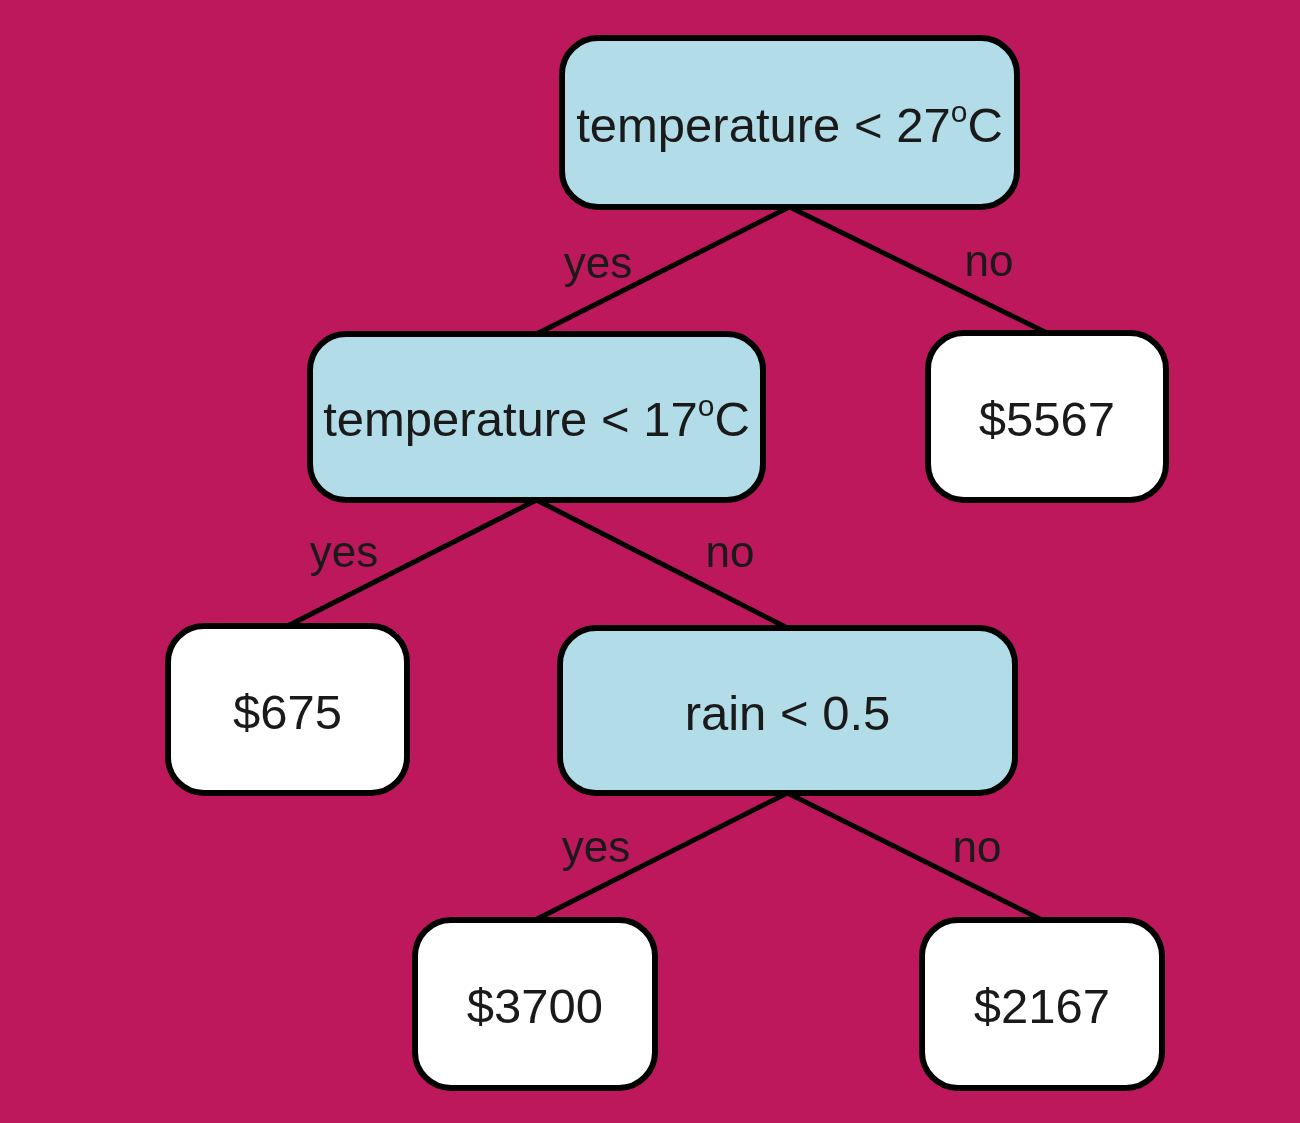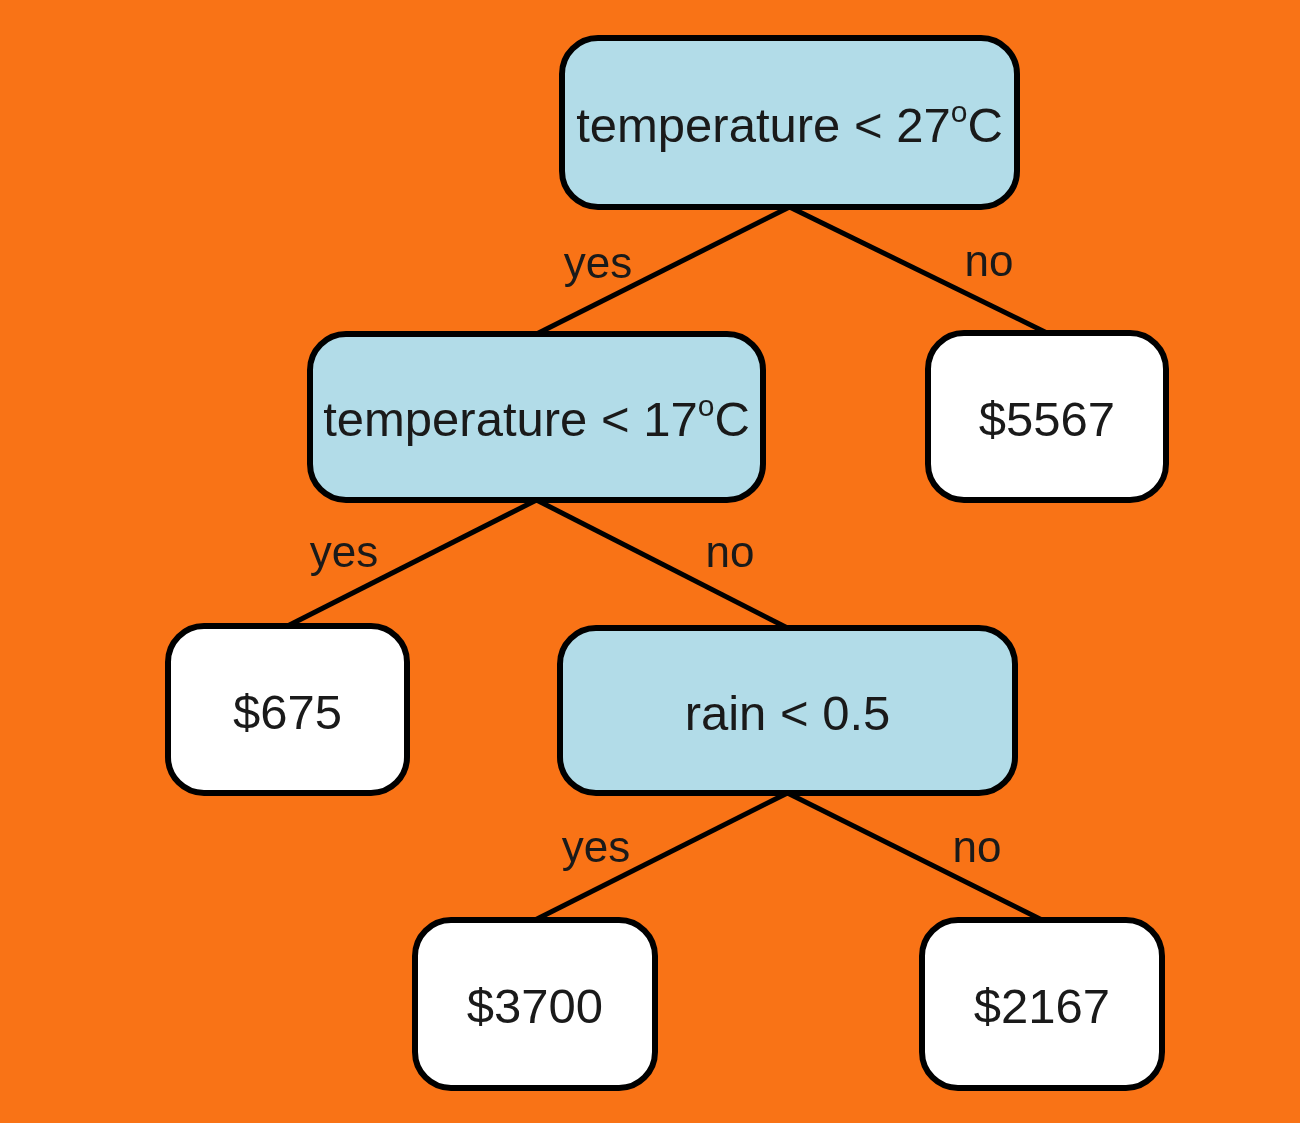--- a/index.html
+++ b/index.html
@@ -8,21 +8,21 @@
     padding: 0;
     background: #ffffff;
   }
   body {
     font-family: "Liberation Sans", sans-serif;
   }
   #canvas {
     position: relative;
     width: 1300px;
     height: 1123px;
-    background: #f97316;
+    background: #be185d;
     overflow: hidden;
   }
   #tree-svg {
     position: absolute;
     left: 0;
     top: 0;
     width: 1300px;
     height: 1123px;
     display: block;
   }

